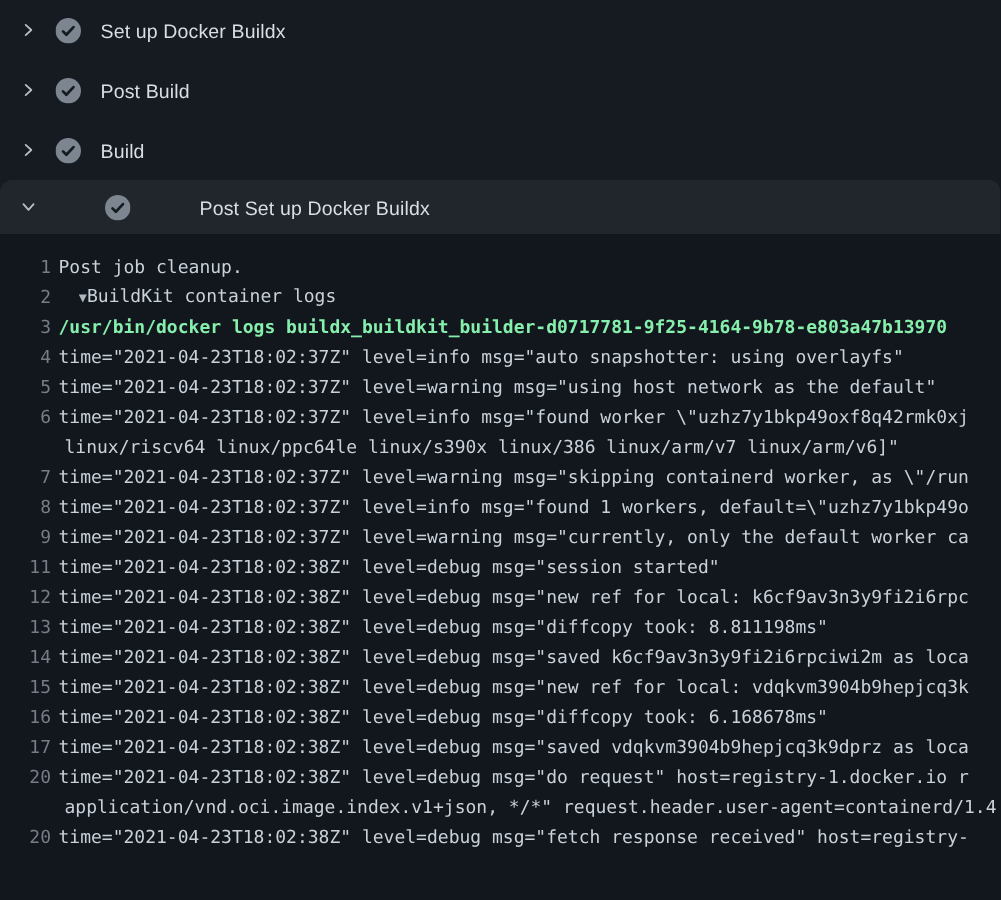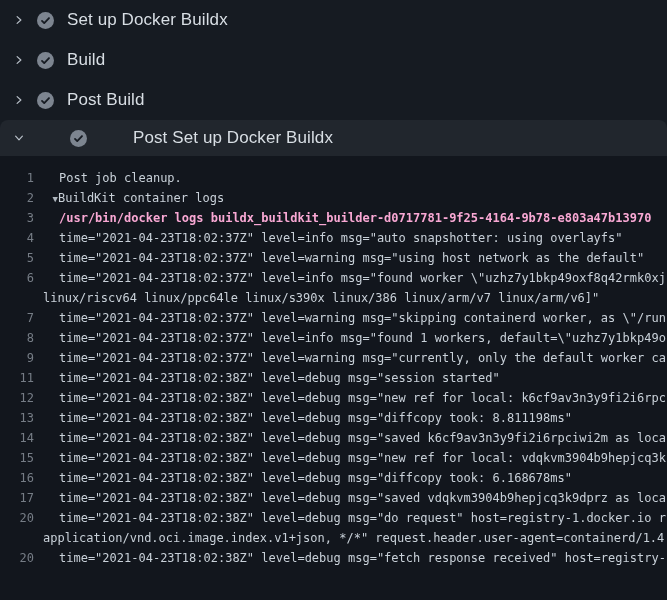--- a/index.html
+++ b/index.html
@@ -12,36 +12,36 @@
   .steps-panel{width:667px;}
   .step-row{
     height:40px;display:flex;align-items:center;
     padding-left:13px;cursor:pointer;box-sizing:border-box;
   }
   .step-row.expanded{
     height:36px;background:#21262d;border-radius:8px 8px 0 0;gap:33px;
   }
   .chev{width:12px;height:12px;margin-right:12px;flex:none;display:flex;align-items:center;justify-content:center;}
   .status{width:17px;height:17px;margin-right:13px;flex:none;display:flex;align-items:center;justify-content:center;}
-  .step-label{color:#d8dee4;font-size:17px;letter-spacing:.1px;}
+  .step-label{color:#d8dee4;font-size:13px;letter-spacing:.1px;}
   .log-area{
     background:#12161d;height:444px;box-sizing:border-box;
     overflow:hidden;padding-top:12px;
     font-family:"DejaVu Sans Mono",monospace;
     font-size:12px;color:#c9d1d9;
   }
   .log-row{height:20px;line-height:20px;white-space:pre;display:flex;align-items:center;}
   .ln{
     width:34px;flex:none;text-align:right;color:#767d86;
     cursor:pointer;user-select:none;
   }
-  .txt{margin-left:25px;flex:none;}
+  .txt{margin-left:5px;flex:none;}
   .log-row.wrap .txt{margin-left:9px;}
   .log-row.group .txt{margin-left:11px;text-align:right;}
-  .log-row.command .txt{color:#f9a8d4;font-weight:bold;}
+  .log-row.command .txt{color:#86efac;font-weight:bold;}
   .tri{display:inline-block;width:13px;font-size:9px;color:#aeb6be;cursor:pointer;}
 </style>
 </head>
 <body>
 
 <div class="steps-panel">
   <div id="steps-list">
       <div class="step-row">
         <span class="chev">
           <svg width="12" height="12" viewBox="0 0 16 16" fill="none">
@@ -61,35 +61,35 @@
           <svg width="12" height="12" viewBox="0 0 16 16" fill="none">
             <path d="M5.5 3.5L10.5 8l-5 4.5" stroke="#b7bfc7" stroke-width="1.6" stroke-linecap="round" stroke-linejoin="round"></path>
           </svg>
         </span>
         <span class="status">
           <svg width="17" height="17" viewBox="0 0 16 16">
             <circle cx="8" cy="8" r="8" fill="#7d8590"></circle>
             <path d="M4.7 8.4l2.1 2.1 4.5-4.8" fill="none" stroke="#161b22" stroke-width="1.7" stroke-linecap="round" stroke-linejoin="round"></path>
           </svg>
         </span>
-        <span class="step-label">Build</span>
+        <span class="step-label">Post Build</span>
       </div>
       <div class="step-row">
         <span class="chev">
           <svg width="12" height="12" viewBox="0 0 16 16" fill="none">
             <path d="M5.5 3.5L10.5 8l-5 4.5" stroke="#b7bfc7" stroke-width="1.6" stroke-linecap="round" stroke-linejoin="round"></path>
           </svg>
         </span>
         <span class="status">
           <svg width="17" height="17" viewBox="0 0 16 16">
             <circle cx="8" cy="8" r="8" fill="#7d8590"></circle>
             <path d="M4.7 8.4l2.1 2.1 4.5-4.8" fill="none" stroke="#161b22" stroke-width="1.7" stroke-linecap="round" stroke-linejoin="round"></path>
           </svg>
         </span>
-        <span class="step-label">Post Build</span>
+        <span class="step-label">Build</span>
       </div>
       <div class="step-row expanded">
         <span class="chev">
           <svg width="12" height="12" viewBox="0 0 16 16" fill="none">
             <path d="M3.5 5.5L8 10.5l4.5-5" stroke="#b7bfc7" stroke-width="1.6" stroke-linecap="round" stroke-linejoin="round"></path>
           </svg>
         </span>
         <span class="status">
           <svg width="17" height="17" viewBox="0 0 16 16">
             <circle cx="8" cy="8" r="8" fill="#7d8590"></circle>

